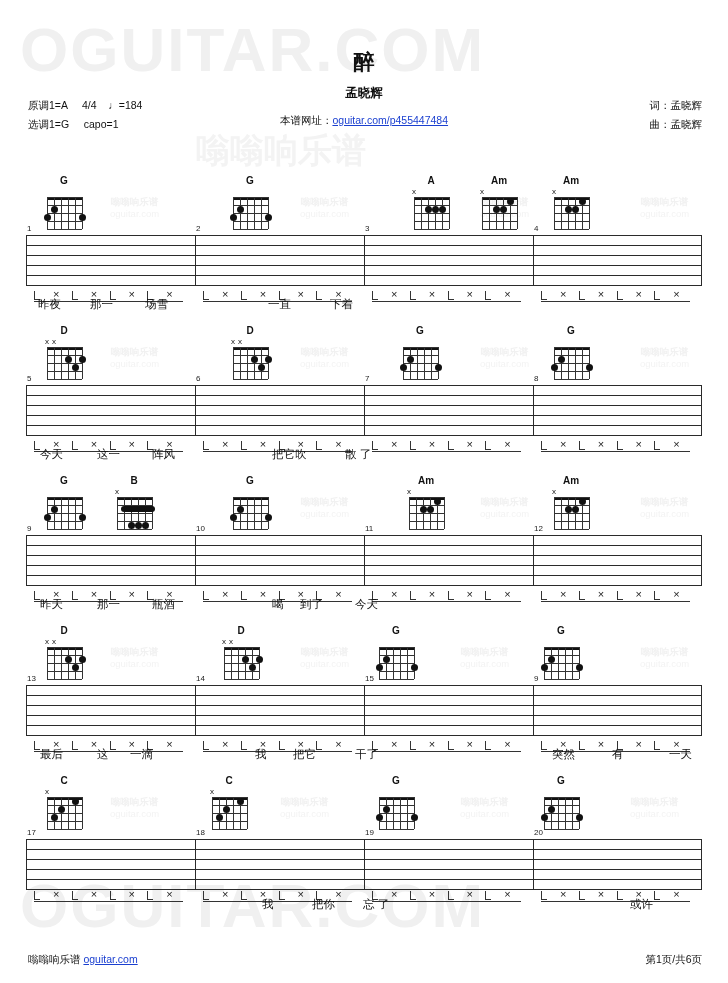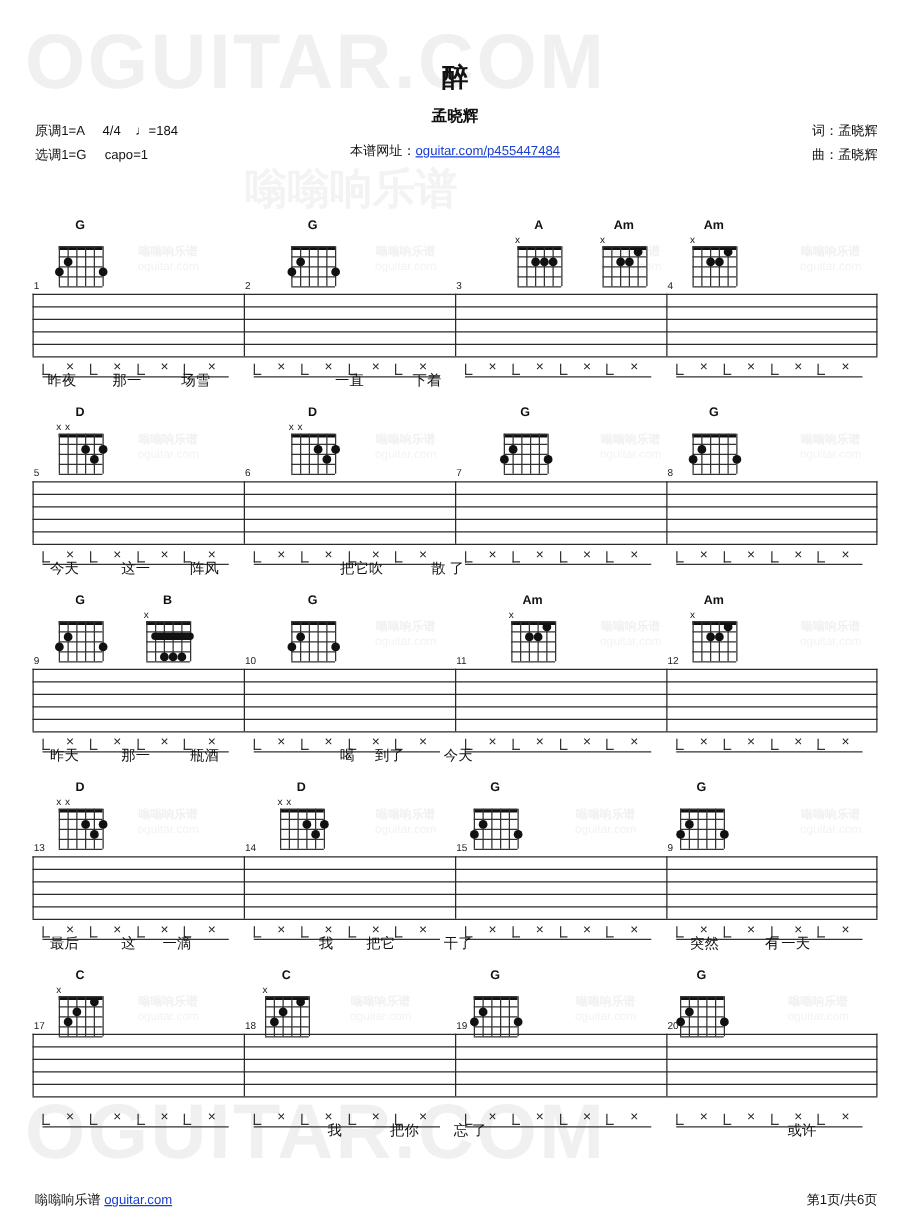--- a/index.html
+++ b/index.html
@@ -1014,21 +1014,21 @@
         </div>
         <div class="lyrics" style="top: 122px;">
           <div class="lyric" style="left: 14px;">最后</div>
           <div class="lyric" style="left: 71px;">这</div>
           <div class="lyric" style="left: 104px;">一滴</div>
           <div class="lyric" style="left: 229px;">我</div>
           <div class="lyric" style="left: 267px;">把它</div>
           <div class="lyric" style="left: 329px;">干了</div>
           <div class="lyric" style="left: 526px;">突然</div>
           <div class="lyric" style="left: 586px;">有</div>
-          <div class="lyric" style="left: 599px;">一天</div>
+          <div class="lyric" style="left: 643px;">一天</div>
         </div>
       </div>
       <div class="system" style="top: 775px; height: 150px;">
         <div class="chordbox" style="left: 38px; top: 0px;">
           <div class="chordname">C</div>
           <div class="mark" style="left: 7px;">x</div>
           <div class="grid">
             <div class="nut"></div>
             <div class="v" style="left: 0px;"></div>
             <div class="v" style="left: 7px;"></div>
@@ -1100,21 +1100,21 @@
             <div class="h" style="top: 0px;"></div>
             <div class="h" style="top: 8px;"></div>
             <div class="h" style="top: 16px;"></div>
             <div class="h" style="top: 24px;"></div>
             <div class="h" style="top: 32px;"></div>
             <div class="dot" style="left: -3px; top: 16.5px;"></div>
             <div class="dot" style="left: 4px; top: 8.5px;"></div>
             <div class="dot" style="left: 32px; top: 16.5px;"></div>
           </div>
         </div>
-        <div class="staff" style="top: 52px; text-align: right;">
+        <div class="staff" style="top: 64px; text-align: right;">
           <div class="line" style="top: 0px;"></div>
           <div class="line" style="top: 10px;"></div>
           <div class="line" style="top: 20px;"></div>
           <div class="line" style="top: 30px;"></div>
           <div class="line" style="top: 40px;"></div>
           <div class="line" style="top: 50px;"></div>
           <div class="bar" style="left: 0px; height: 50px;"></div>
           <div class="barnum" style="left: 1px;">17</div>
           <div class="bar" style="left: 169px; height: 50px;"></div>
           <div class="barnum" style="left: 170px;">18</div>

